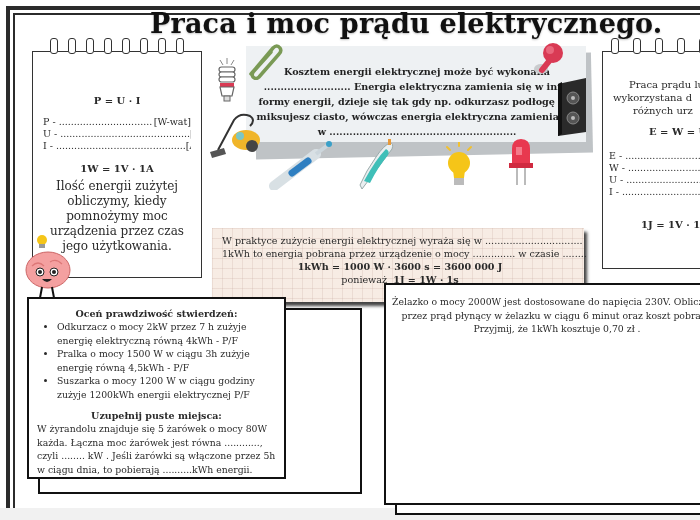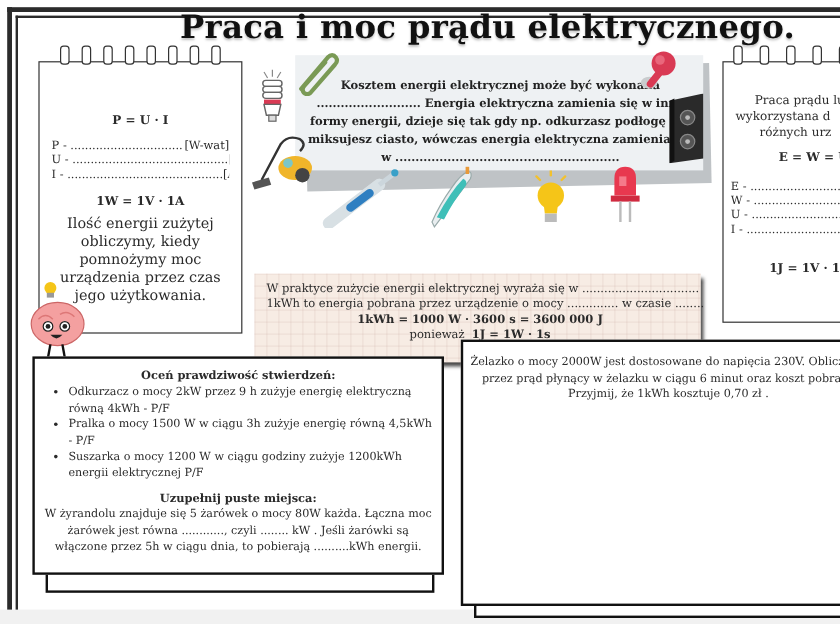--- a/index.html
+++ b/index.html
@@ -28,27 +28,27 @@
   
   .practice { position:absolute; left:212px; top:204px; width:372px; height:74px; background:#f7ece4;
     background-image: linear-gradient(rgba(200,170,160,0.25) 1px, transparent 1px), linear-gradient(90deg, rgba(200,170,160,0.25) 1px, transparent 1px);
     background-size:10px 10px; box-shadow:3px 4px 3px #444;margin-top:24px; }
   .practice .line { font-size:9.6px; line-height:13px; white-space:nowrap; }
 
   
   .ex-back { position:absolute; border:2px solid #111; background:#fff; }
   .ex-front { position:absolute; border:2.5px solid #111; background:#fff; box-sizing:border-box; }
   .ex-left-back { left:38px; top:308px; width:320px; height:182px; }
-  .ex-left { left:27px; top:297px; width:343px; height:182px; }
+  .ex-left { left:27px; top:297px; width:259px; height:182px; }
   .ex-right-back { left:395px; top:293px; width:330px; height:218px; }
   .ex-right { left:384px; top:283px; width:330px; height:222px; }
   .ex-title { font-size:9.5px; font-weight:bold; text-align:center; line-height:13px; }
   .ex-list { margin:0; padding-left:20px; font-size:9.3px; line-height:13.5px; }
   .ex-list li { margin:0; }
-  .fill { font-size:9.3px; line-height:13.5px; text-align:center; }
+  .fill { font-size:9.3px; line-height:13.5px; }
   .task { font-size:9.3px; line-height:13.5px; text-align:center; white-space:nowrap; }
 
   .icon { position:absolute; }
 </style>
 </head>
 <body>
 
 <div class="frame-outer"></div>
 <div class="frame-inner"></div>
 <div class="bottom-strip"></div>
@@ -213,21 +213,21 @@
       <span class="bold">1J = 1W · 1s</span>
     </div>
   </div>
 </div>
 
 <div class="ex-back ex-left-back"></div>
 <div class="ex-front ex-left">
   <div style="position:absolute; left:8px; right:8px; top:8px;">
     <div class="ex-title">Oceń prawdziwość stwierdzeń:</div>
     <ul class="ex-list">
-      <li>Odkurzacz o mocy 2kW przez 9 h zużyje energię elektryczną równą 4kWh - P/F</li>
+      <li>Odkurzacz o mocy 2kW przez 7 h zużyje energię elektryczną równą 4kWh - P/F</li>
       <li>Pralka o mocy 1500 W w ciągu 3h zużyje energię równą 4,5kWh - P/F</li>
       <li>Suszarka o mocy 1200 W w ciągu godziny zużyje 1200kWh energii elektrycznej P/F</li>
     </ul>
     <div class="ex-title" style="margin-top:8px;">Uzupełnij puste miejsca:</div>
     <div class="fill">W żyrandolu znajduje się 5 żarówek o mocy 80W każda. Łączna moc żarówek jest równa ............, czyli ........ kW . Jeśli żarówki są włączone przez 5h w ciągu dnia, to pobierają ..........kWh energii.</div>
   </div>
 </div>
 
 <div class="ex-back ex-right-back"></div>
 <div class="ex-front ex-right">

